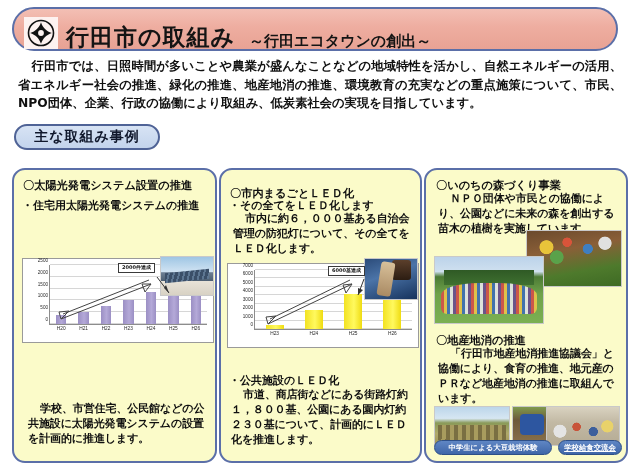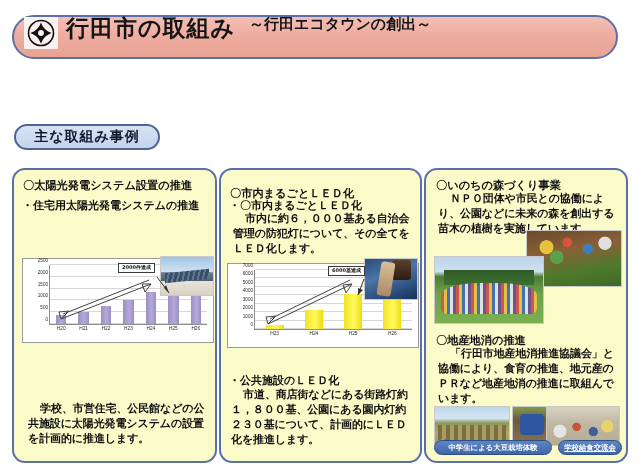--- a/index.html
+++ b/index.html
@@ -10,26 +10,26 @@
     overflow:hidden;
     position:relative;
   }
   .page{
     position:absolute;inset:0;
     background:#ffffff;
   }
 
   
   .title-banner{
-    position:absolute;left:12px;top:15px;width:606px;height:44px;
+    position:absolute;left:12px;top:7px;width:606px;height:44px;
     background:linear-gradient(180deg,#f3bfb4 0%,#eeada0 45%,#e8a294 100%);
     border:2px solid #5b6fa8;
     border-radius:22px;
     box-sizing:border-box;
-    display:flex;align-items:flex-start;
+    display:flex;align-items:flex-end;
   }
   .title-icon{
     width:34px;height:32px;margin-left:10px;margin-right:8px;
     background:#fdf2f0;
     display:flex;align-items:center;justify-content:center;
     flex:0 0 auto;
   }
   .title-icon svg{display:block;}
   .title-main{
     font-size:23px;font-weight:bold;color:#141414;
@@ -237,20 +237,23 @@
         <circle cx="14" cy="14" r="12.5" fill="none" stroke="#111" stroke-width="1.6"></circle>
         <path d="M14 3.2 C15.6 8.4 19.6 12.4 24.8 14 C19.6 15.6 15.6 19.6 14 24.8
                  C12.4 19.6 8.4 15.6 3.2 14 C8.4 12.4 12.4 8.4 14 3.2 Z" fill="#111"></path>
         <circle cx="14" cy="14" r="2.9" fill="#fdf2f0"></circle>
       </svg>
     </div>
     <div class="title-main">行田市の取組み</div>
     <div class="title-sub">～行田エコタウンの創出～</div>
   </div>
 
+  <div class="intro">
+    <p>行田市では、日照時間が多いことや農業が盛んなことなどの地域特性を活かし、自然エネルギーの活用、省エネルギー社会の推進、緑化の推進、地産地消の推進、環境教育の充実などの重点施策について、市民、NPO団体、企業、行政の協働により取組み、低炭素社会の実現を目指しています。</p>
+  </div>
 
   <div class="section-pill">
     <span>主な取組み事例</span>
   </div>
 
   <div class="panel" id="panel-solar">
 
     <div class="blk-head" style="position:absolute;left:9px;top:8px;width:188px;">〇太陽光発電システム設置の推進</div>
 
     <div class="bullet-head" style="position:absolute;left:8px;top:29px;width:192px;">・住宅用太陽光発電システムの推進</div>
@@ -301,21 +304,21 @@
     <div class="photo photo-house" style="left:146px;top:86px;width:54px;height:40px;"></div>
 
 
     <div class="blk-body indent1" style="position:absolute;left:14px;top:232px;width:182px;">学校、市営住宅、公民館などの公共施設に太陽光発電システムの設置を計画的に推進します。</div>
   </div>
 
   <div class="panel" id="panel-led">
 
     <div class="blk-head" style="position:absolute;left:9px;top:16px;width:186px;">〇市内まるごとＬＥＤ化</div>
 
-    <div class="bullet-head" style="position:absolute;left:8px;top:29px;width:190px;">・〇市内まるごとＬＥＤ化</div>
+    <div class="bullet-head" style="position:absolute;left:8px;top:29px;width:190px;">・その全てをＬＥＤ化します</div>
 
     <div class="blk-body indent1" style="position:absolute;left:12px;top:42px;width:184px;">市内に約６，０００基ある自治会管理の防犯灯について、その全てをＬＥＤ化します。</div>
 
     <div class="chart" id="led-chart" style="left:6px;top:93px;width:192px;height:85px;position:absolute;">
       <div class="plot">
           <div class="gridline" style="bottom: 0%;"></div>
           <div class="ytick" style="bottom: 0%;">0</div>
           <div class="gridline" style="bottom: 14.2857%;"></div>
           <div class="ytick" style="bottom: 14.2857%;">1000</div>
           <div class="gridline" style="bottom: 28.5714%;"></div>

